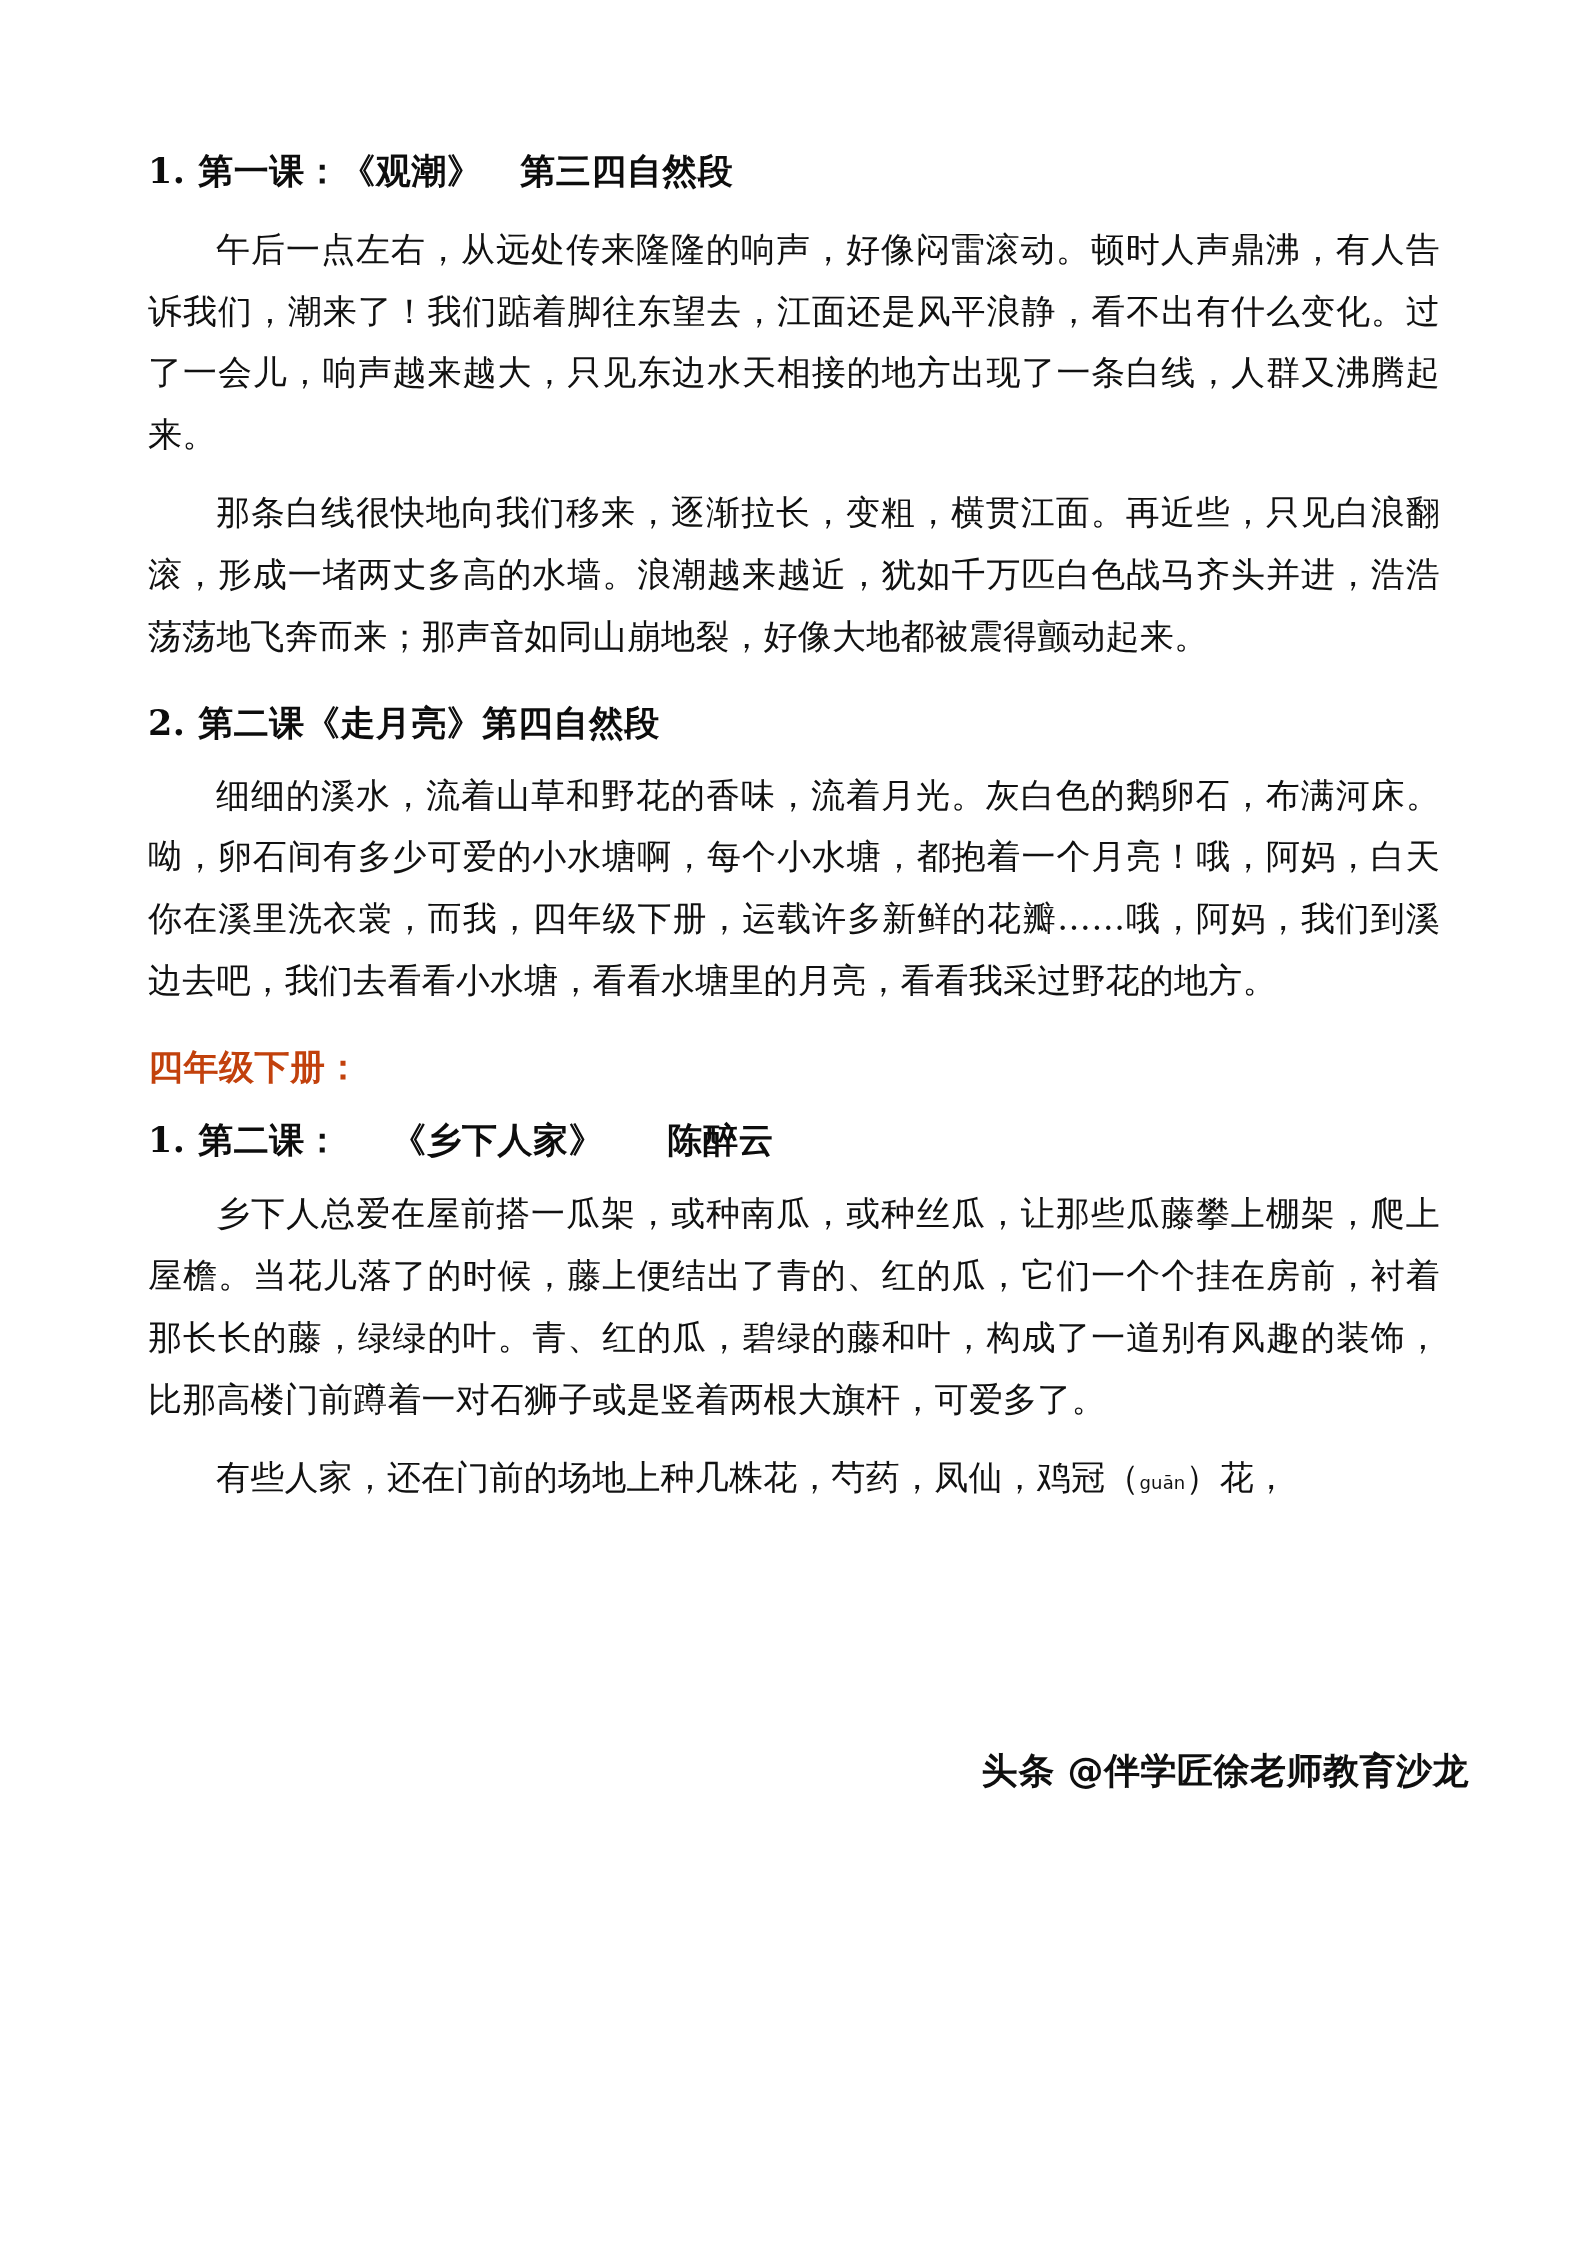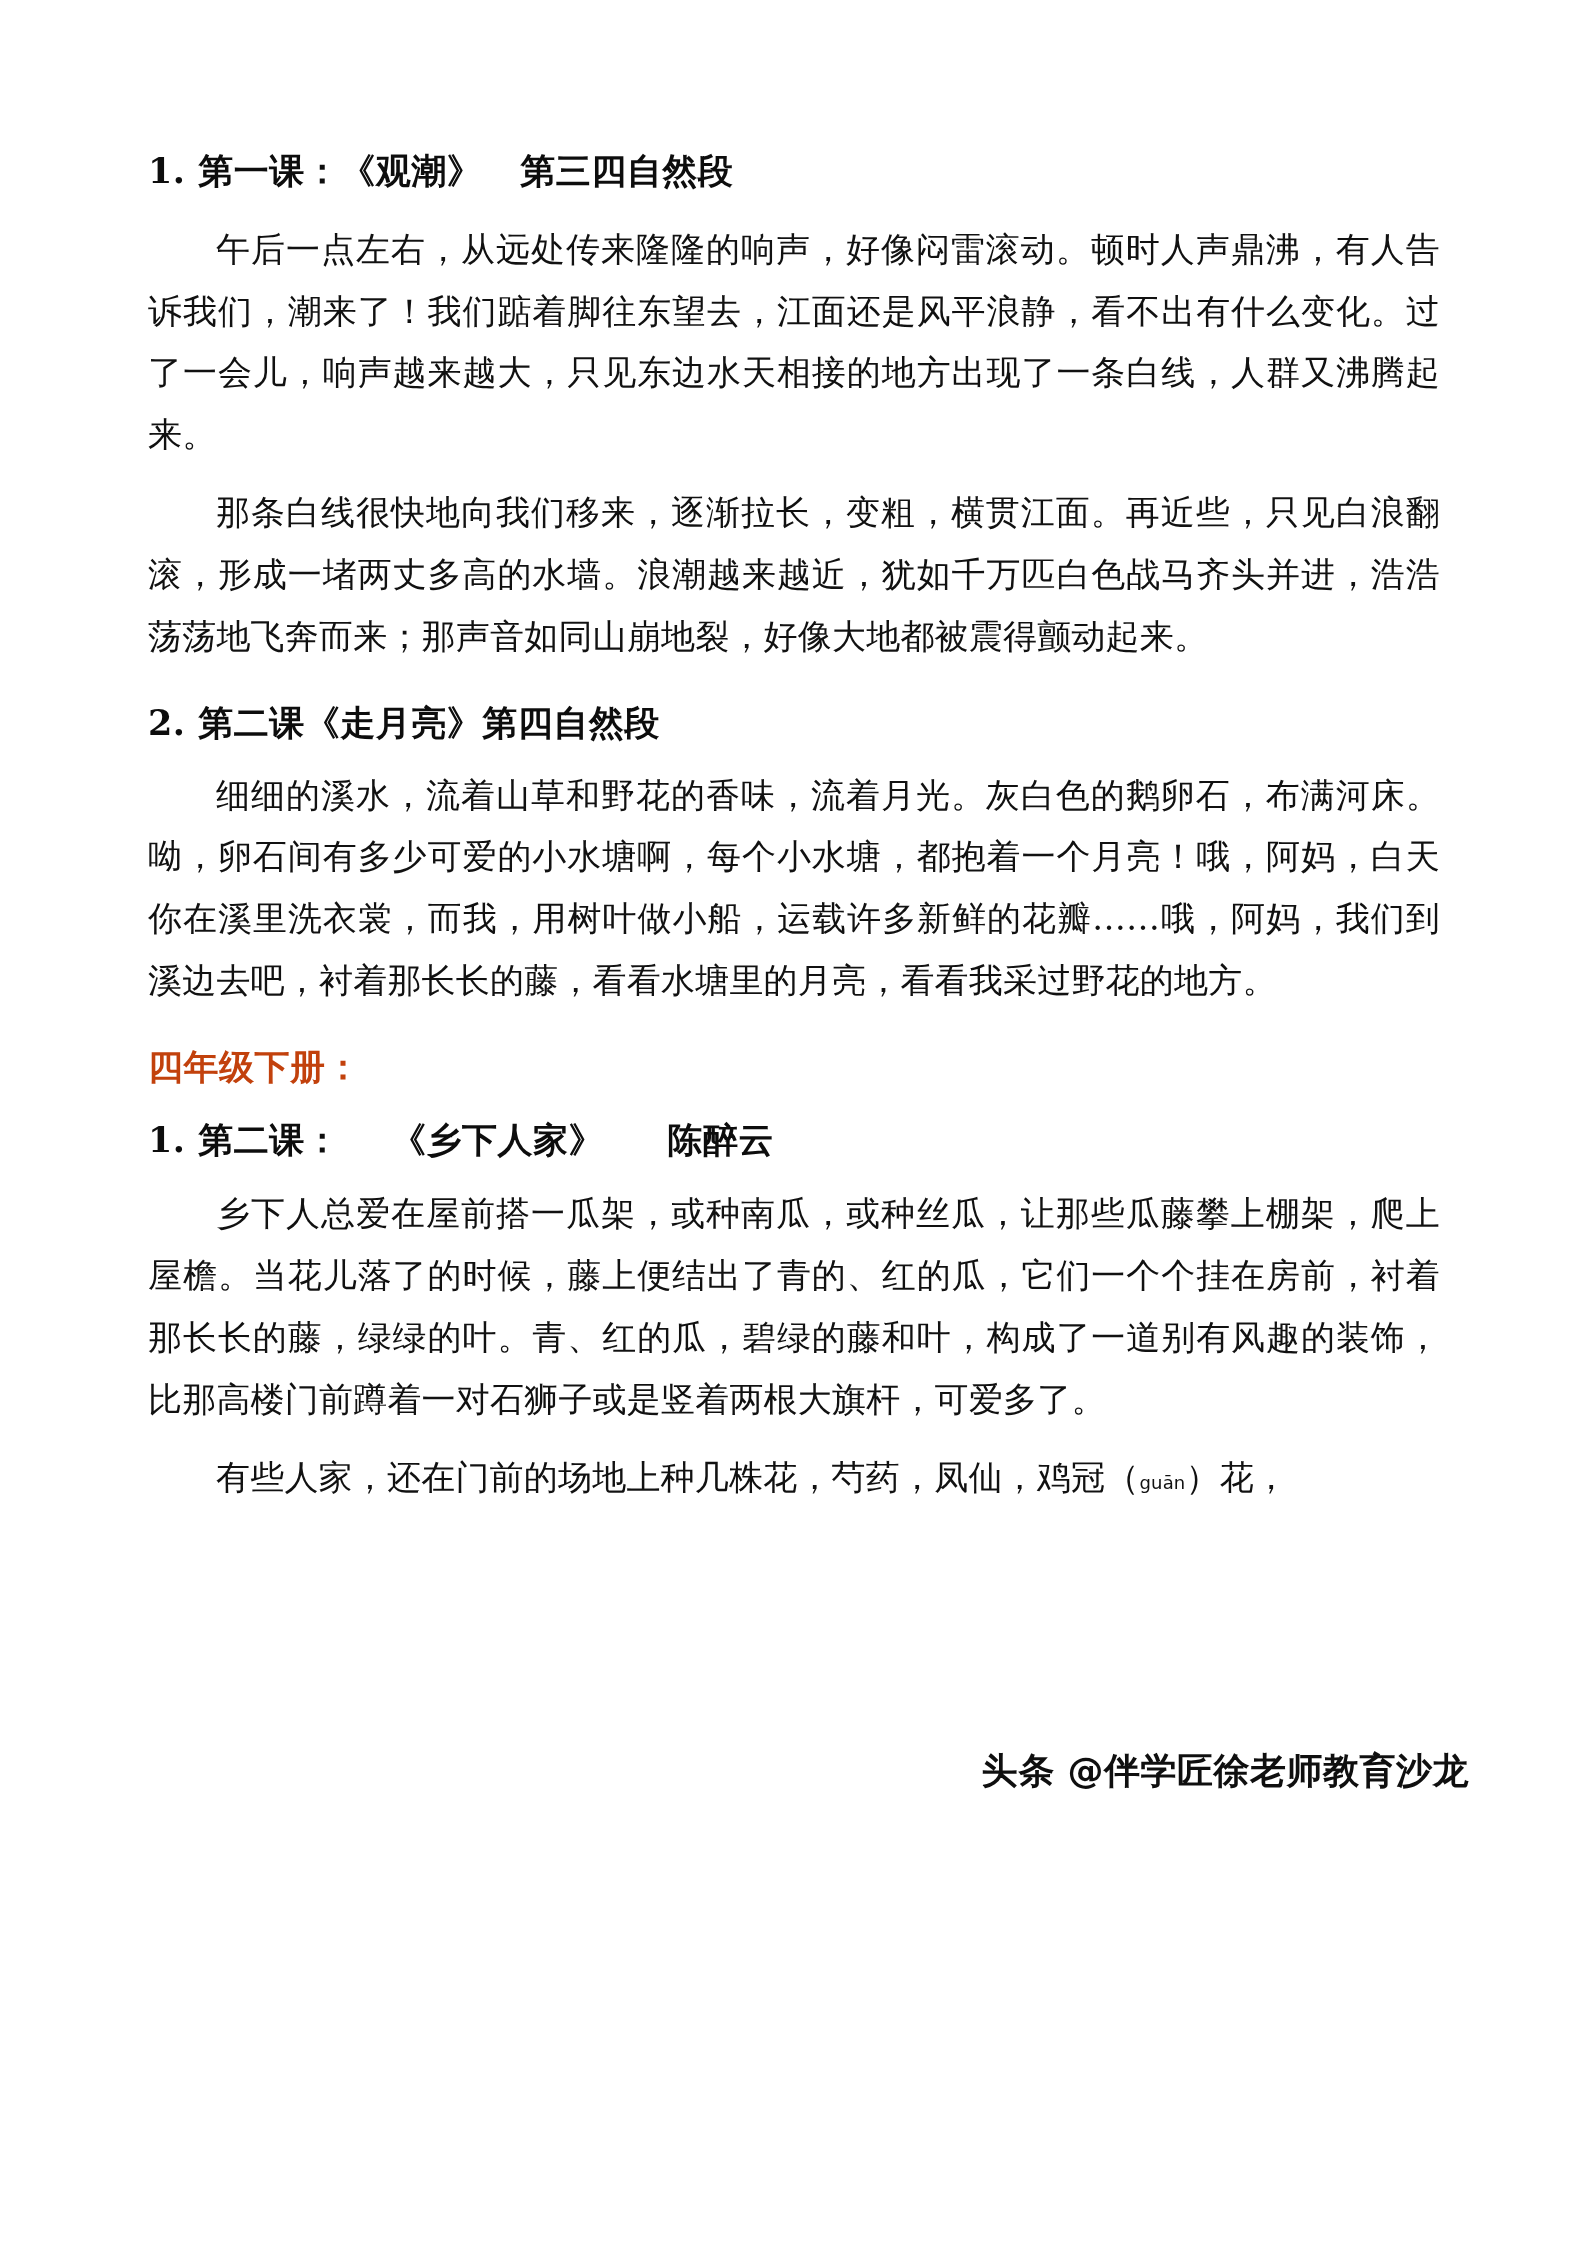--- a/index.html
+++ b/index.html
@@ -100,21 +100,21 @@
   <div class="content">
 
     <h2 class="heading">1. 第一课：《观潮》   第三四自然段</h2>
 
     <p class="para">午后一点左右，从远处传来隆隆的响声，好像闷雷滚动。顿时人声鼎沸，有人告诉我们，潮来了！我们踮着脚往东望去，江面还是风平浪静，看不出有什么变化。过了一会儿，响声越来越大，只见东边水天相接的地方出现了一条白线，人群又沸腾起来。</p>
 
     <p class="para">那条白线很快地向我们移来，逐渐拉长，变粗，横贯江面。再近些，只见白浪翻滚，形成一堵两丈多高的水墙。浪潮越来越近，犹如千万匹白色战马齐头并进，浩浩荡荡地飞奔而来；那声音如同山崩地裂，好像大地都被震得颤动起来。</p>
 
     <h2 class="heading second">2. 第二课《走月亮》第四自然段</h2>
 
-    <p class="para">细细的溪水，流着山草和野花的香味，流着月光。灰白色的鹅卵石，布满河床。呦，卵石间有多少可爱的小水塘啊，每个小水塘，都抱着一个月亮！哦，阿妈，白天你在溪里洗衣裳，而我，用树叶做小船，运载许多新鲜的花瓣……哦，阿妈，我们到溪边去吧，衬着那长长的藤，看看水塘里的月亮，看看我采过野花的地方。</p>
+    <p class="para">细细的溪水，流着山草和野花的香味，流着月光。灰白色的鹅卵石，布满河床。呦，卵石间有多少可爱的小水塘啊，每个小水塘，都抱着一个月亮！哦，阿妈，白天你在溪里洗衣裳，而我，四年级下册，运载许多新鲜的花瓣……哦，阿妈，我们到溪边去吧，我们去看看小水塘，看看水塘里的月亮，看看我采过野花的地方。</p>
 
     <h2 class="heading blue">四年级下册：</h2>
 
     <h2 class="heading third">1. 第二课：    《乡下人家》     陈醉云</h2>
 
     <p class="para">乡下人总爱在屋前搭一瓜架，或种南瓜，或种丝瓜，让那些瓜藤攀上棚架，爬上屋檐。当花儿落了的时候，藤上便结出了青的、红的瓜，它们一个个挂在房前，衬着那长长的藤，绿绿的叶。青、红的瓜，碧绿的藤和叶，构成了一道别有风趣的装饰，比那高楼门前蹲着一对石狮子或是竖着两根大旗杆，可爱多了。</p>
 
     <p class="para tight">
       <span>有些人家，还在门前的场地上种几株花，芍药，凤仙，鸡冠（</span><span class="pinyin">guān</span><span>）花，</span>
     </p>

